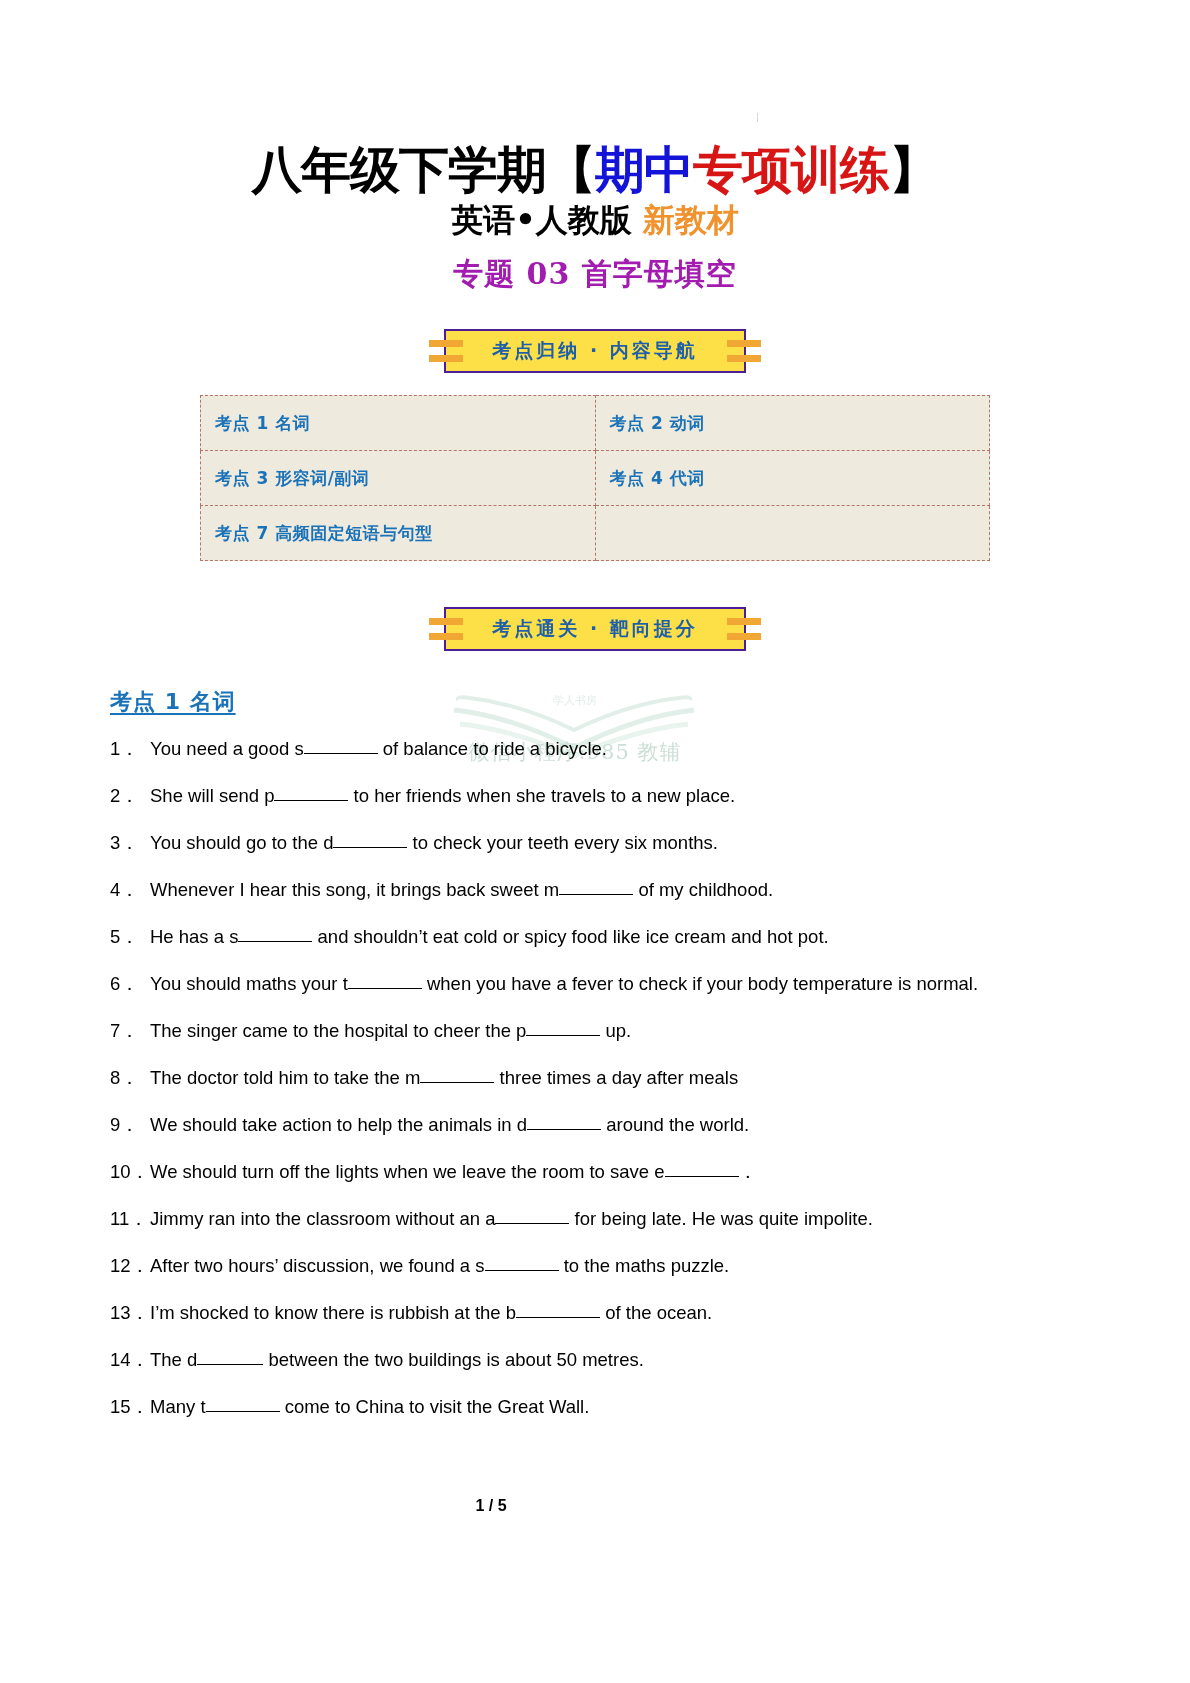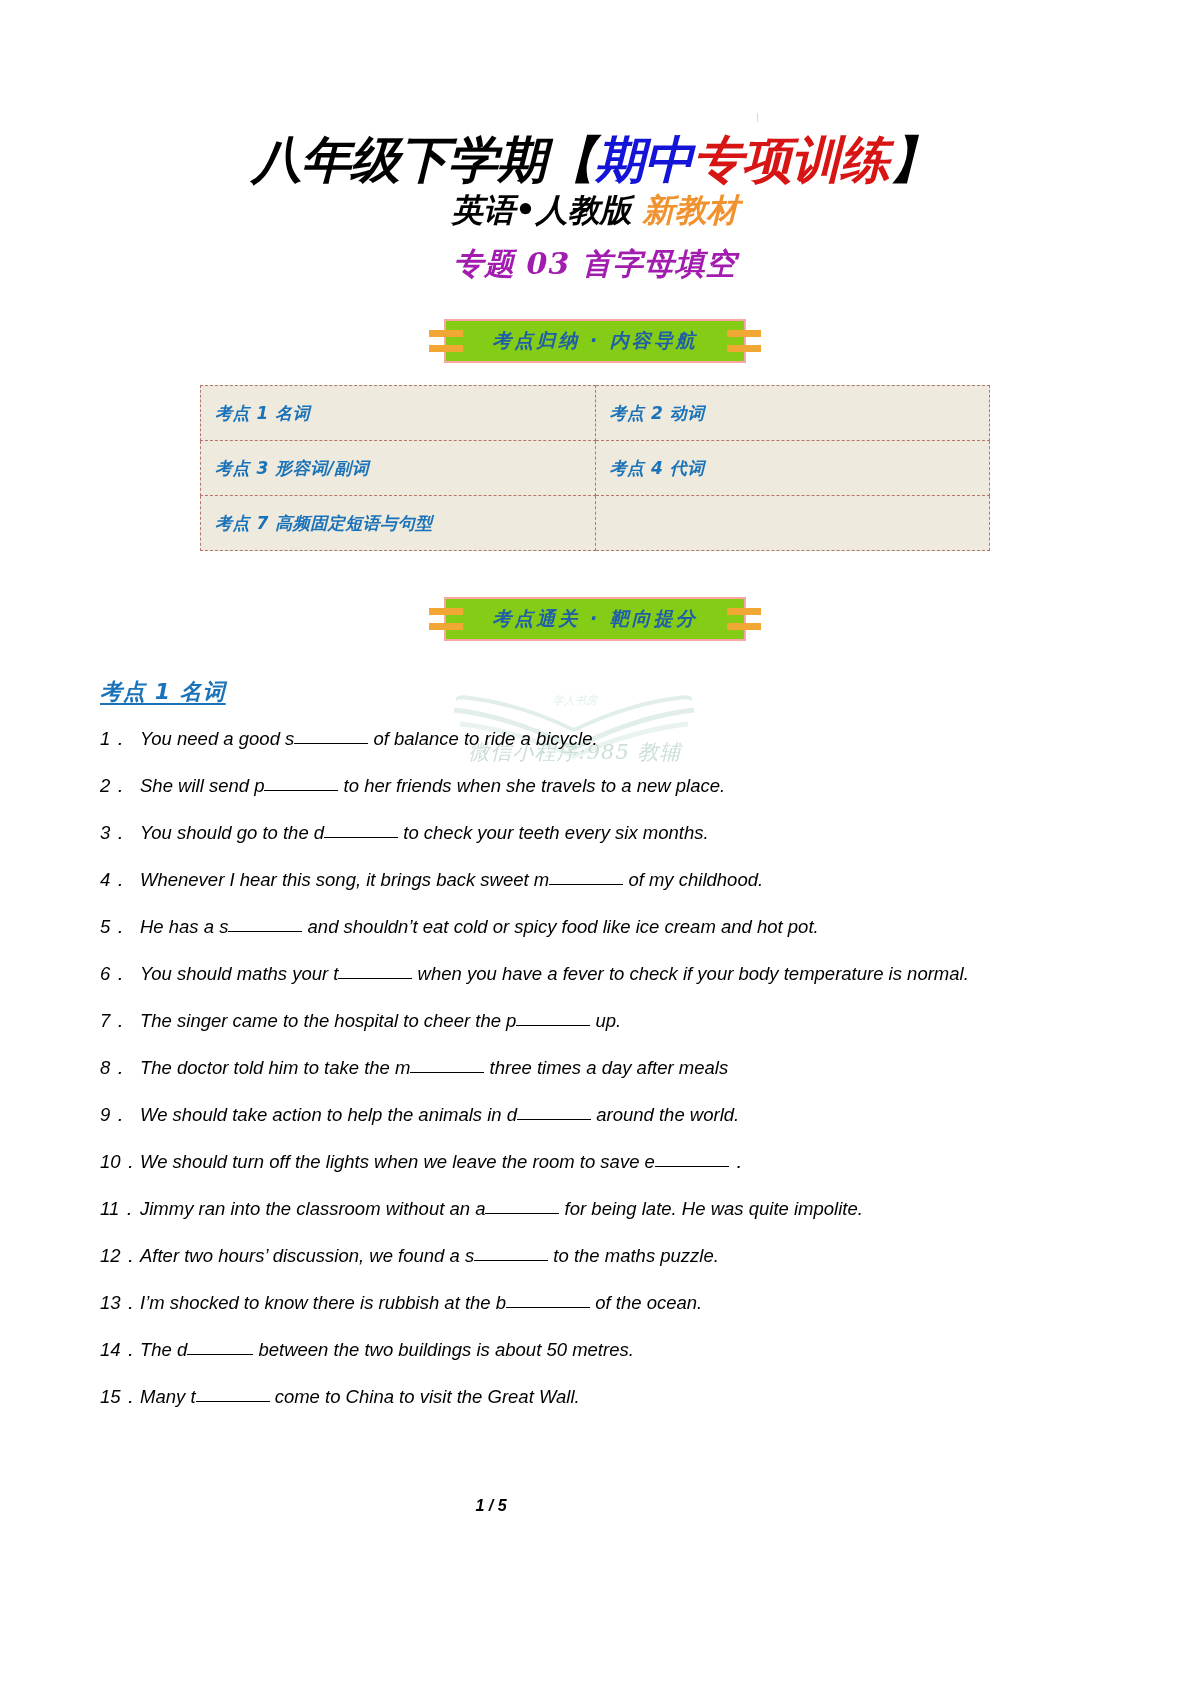--- a/index.html
+++ b/index.html
@@ -13,22 +13,21 @@
     position: relative;
     font-family: "Liberation Sans", "DejaVu Sans", sans-serif;
     overflow: hidden;
   }
 
   .page {
     position: relative;
     width: 1190px;
     height: 1683px;
     box-sizing: border-box;
-    padding: 4px;
-    font-style: italic;
+    padding: 14px;
   }
 
   
   .title-wrap {
     text-align: center;
     padding-top: 128px;
   }
   .title-line1 {
     font-family: "DejaVu Sans", "Liberation Sans", sans-serif;
     font-size: 50px;
@@ -65,22 +64,22 @@
   .banner-row {
     display: flex;
     justify-content: center;
     margin-top: 34px;
   }
   .banner {
     position: relative;
     display: inline-flex;
     align-items: center;
     justify-content: flex-start;
-    border: 2px solid #fca5a5;
-    background: #84cc16;
+    border: 2px solid #4c1d95;
+    background: #fde047;
     height: 40px;
     padding: 0 46px;
   }
   .banner-text {
     font-family: "DejaVu Sans", "Liberation Sans", sans-serif;
     font-size: 19px;
     font-weight: 700;
     color: #1f5fa9;
     letter-spacing: 3px;
     white-space: nowrap;

